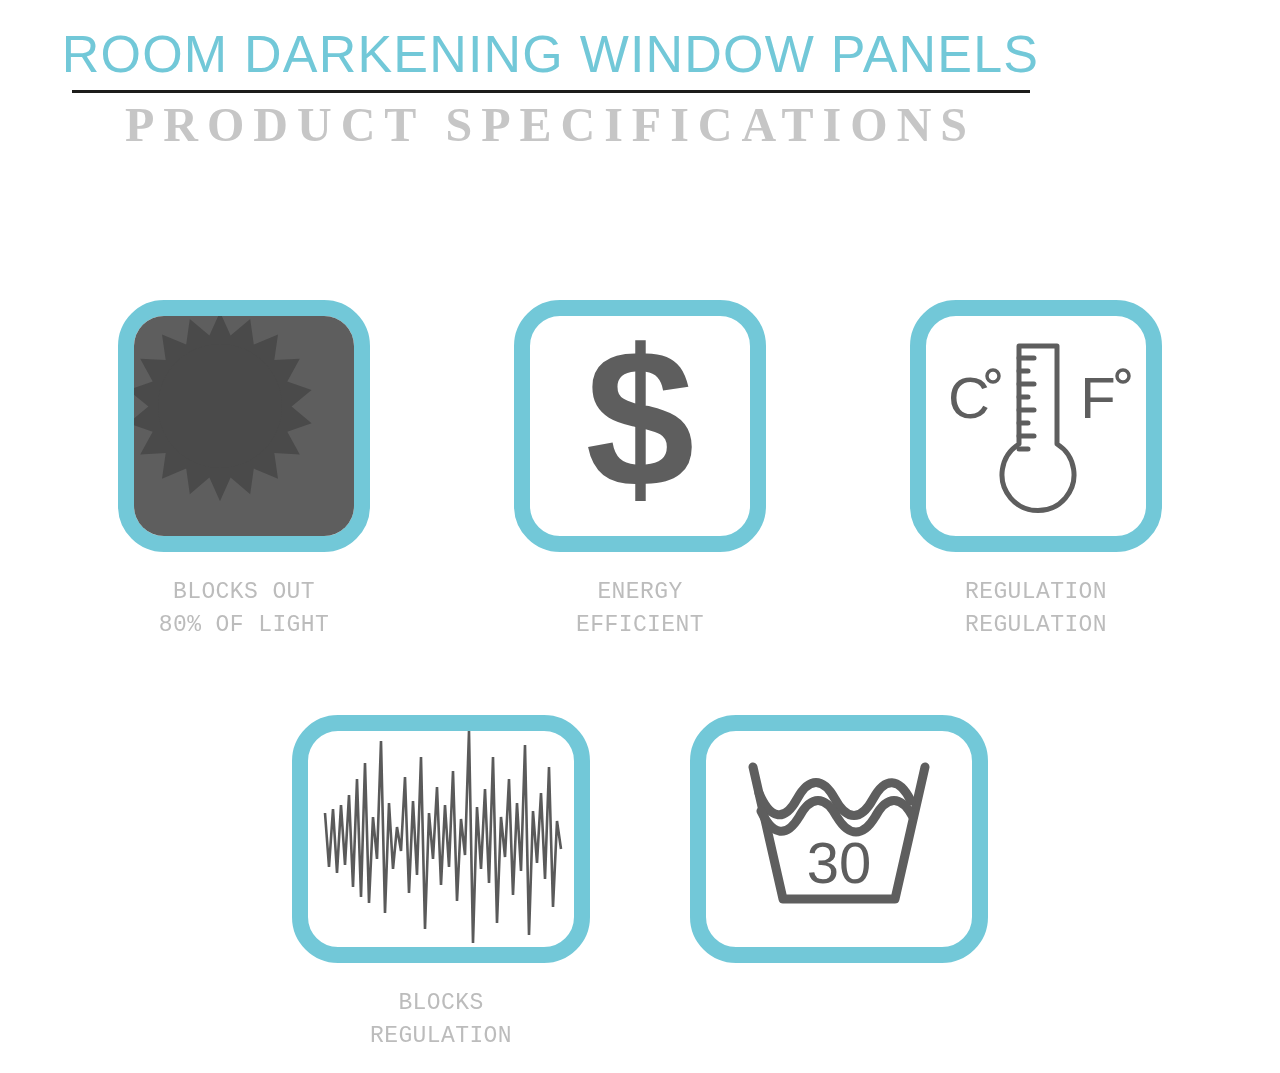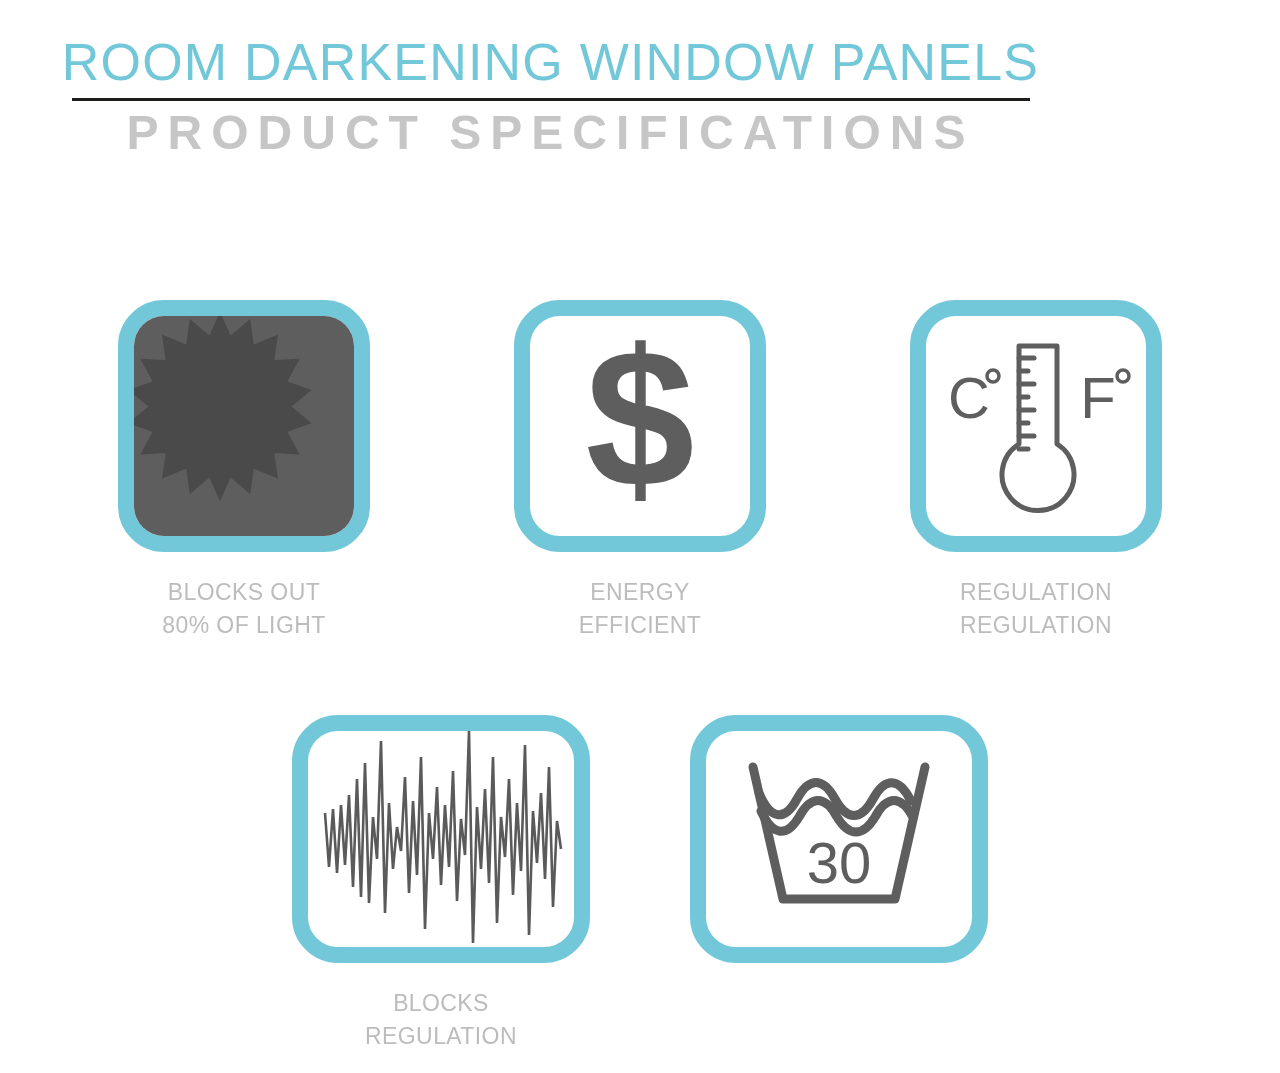--- a/index.html
+++ b/index.html
@@ -12,21 +12,21 @@
     height: 1073px;
     font-family: "Liberation Sans", sans-serif;
     overflow: hidden;
     position: relative;
   }
 
   
   .header {
     position: absolute;
     left: 0;
-    top: 8px;
+    top: 0;
     width: 1101px;
     text-align: center;
   }
   .title-main {
     margin: 0;
     padding-top: 28px;
     font-size: 52px;
     font-weight: 400;
     letter-spacing: 1.2px;
     color: #72c8d8;
@@ -42,21 +42,21 @@
   }
   .title-sub {
     margin: 0;
     padding-top: 8px;
     font-size: 48px;
     font-weight: bold;
     letter-spacing: 9px;
     color: #c6c6c6;
     line-height: 1.0;
     white-space: nowrap;
-    font-family: Liberation Sans, sans-serif;
+    font-family: Liberation Serif, serif;
   }
 
   
   .grid {
     position: absolute;
     left: 0;
     top: 300px;
     width: 1280px;
   }
   .row {
@@ -94,21 +94,21 @@
   .tile svg { display: block; }
 
   .caption {
     margin-top: 24px;
     text-align: center;
     color: #bcbcbc;
     font-size: 23px;
     line-height: 1.42;
     letter-spacing: 0.4px;
     font-weight: 400;
-    font-family: Liberation Sans, sans-serif;
+    font-family: Liberation Mono, monospace;
   }
   .caption .line { display: block; white-space: nowrap; }
 </style>
 </head>
 <body>
 
 <div class="header">
   <h1 class="title-main">ROOM DARKENING WINDOW PANELS</h1>
   <div class="title-rule"></div>
   <h2 class="title-sub">PRODUCT SPECIFICATIONS</h2>

